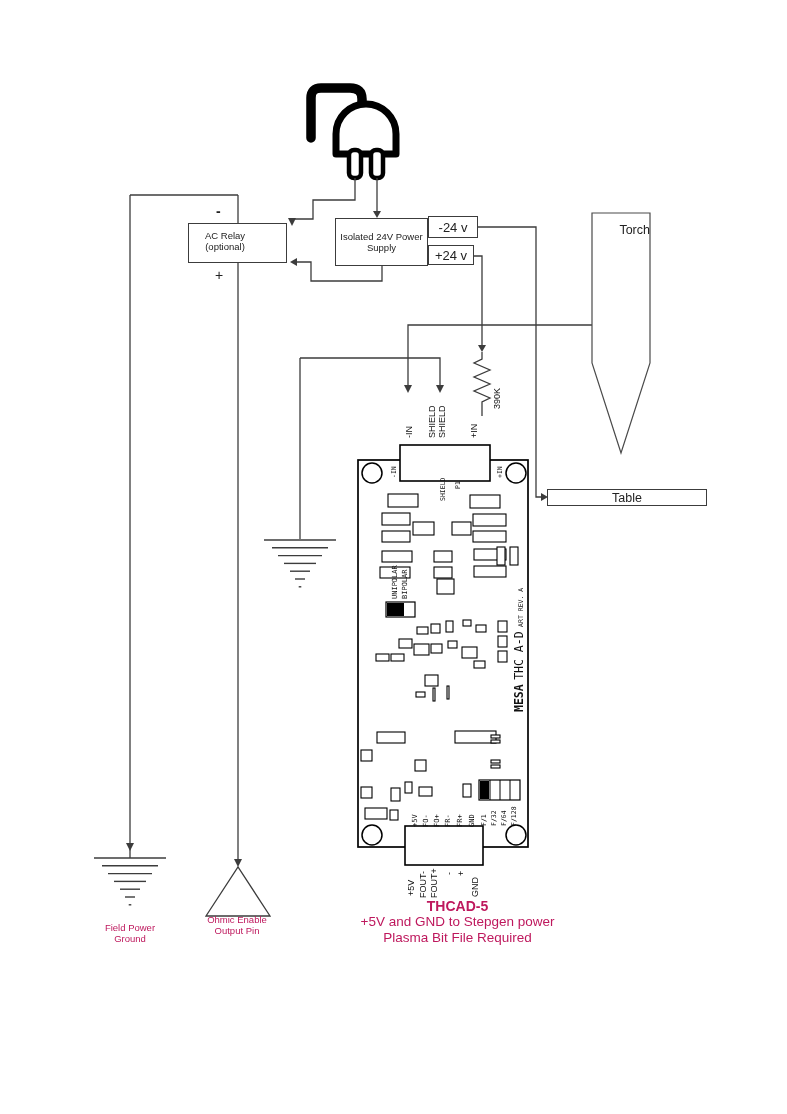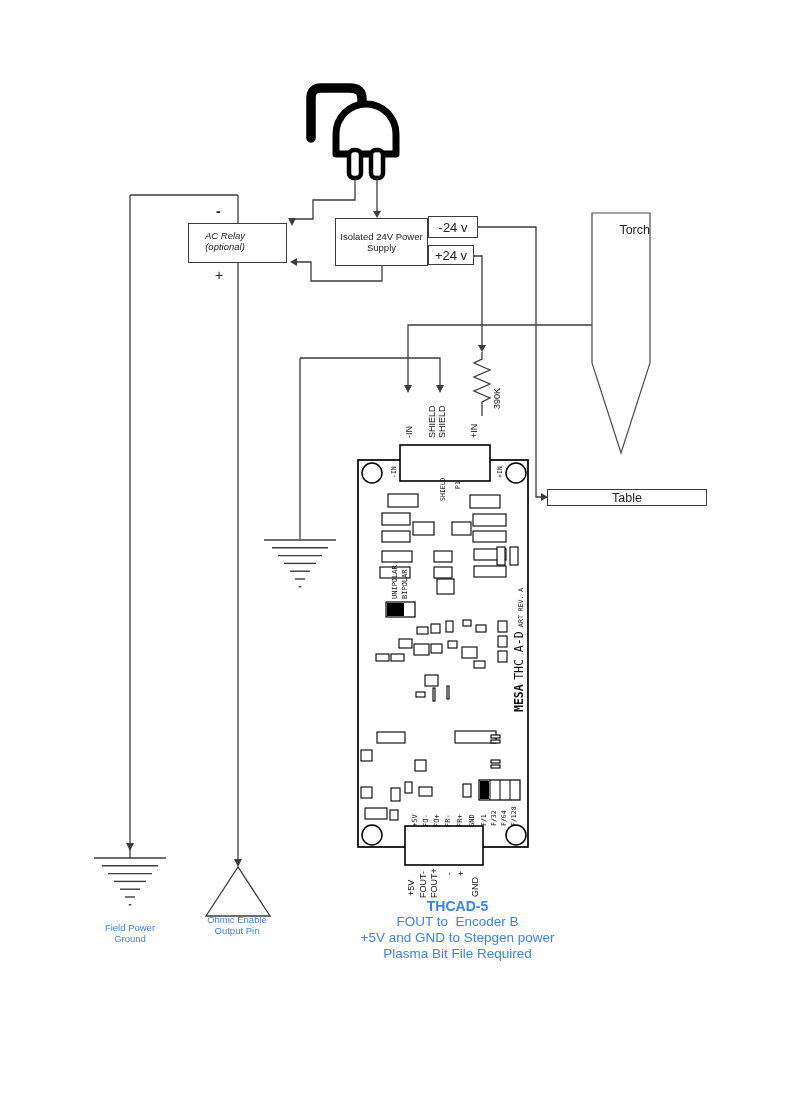--- a/index.html
+++ b/index.html
@@ -6,21 +6,21 @@
   .canvas{position:relative;width:787px;height:1114px;background:#fff;overflow:hidden;
           font-family:"Liberation Sans",sans-serif;color:#111;}
   svg.layer{position:absolute;left:0;top:0;}
   .box{position:absolute;box-sizing:border-box;border:1.3px solid #3c3c3c;background:#fff;
        display:flex;flex-direction:column;align-items:center;justify-content:center;
        text-align:center;color:#222;}
   .lbl{position:absolute;white-space:nowrap;color:#222;}
   .vlabel{position:absolute;transform-origin:0 0;transform:rotate(-90deg);
           white-space:nowrap;line-height:1;color:#111;}
   .silk{font-family:"DejaVu Sans Mono",monospace;}
-  .caption{position:absolute;text-align:center;color:#3b82f6;}
+  .caption{position:absolute;text-align:center;color:#be185d;}
   .caption div{white-space:pre;}
   .small2{font-size:9.5px;line-height:11px;}
 </style>
 </head>
 <body>
 
 <div class="canvas">
 
   <svg class="layer" width="787" height="1114" viewBox="0 0 787 1114">
 
@@ -155,21 +155,21 @@
           <rect x="498" y="636" width="9" height="11"></rect>
           <rect x="498" y="651" width="9" height="11"></rect>
           <rect x="365" y="808" width="22" height="11"></rect>
           <rect x="390" y="810" width="8" height="10"></rect>
           <rect x="463" y="784" width="8" height="13"></rect>
         </g>
     </g>
   </svg>
 
   <div class="box" style="left:188px;top:223px;width:99px;height:40px;"></div>
-  <div class="lbl small2" style="left:188px;top:230px;width:74px;text-align:center;font-style:italic;">
+  <div class="lbl small2" style="left:188px;top:230px;width:74px;text-align:center;">
     <div>AC Relay</div>
     <div>(optional)</div>
   </div>
   <div class="lbl" style="left:216px;top:203px;font-size:14px;font-weight:bold;">-</div>
   <div class="lbl" style="left:215px;top:267px;font-size:14px;">+</div>
 
   <div class="box small2" style="left:335px;top:218px;width:93px;height:48px;">
     <div>Isolated 24V Power</div>
     <div>Supply</div>
   </div>
@@ -227,18 +227,17 @@
     <div>Field Power</div>
     <div>Ground</div>
   </div>
   <div class="caption small2" style="left:198px;top:914px;width:78px;">
     <div>Ohmic Enable</div>
     <div>Output Pin</div>
   </div>
 
   <div class="caption" style="left:330px;top:898px;width:255px;font-size:13.5px;line-height:16px;">
     <div style="font-weight:bold;font-size:14px;">THCAD-5</div>
-    <div>FOUT to  Encoder B</div>
     <div>+5V and GND to Stepgen power</div>
     <div>Plasma Bit File Required</div>
   </div>
 
 </div>
 
 </body></html>

